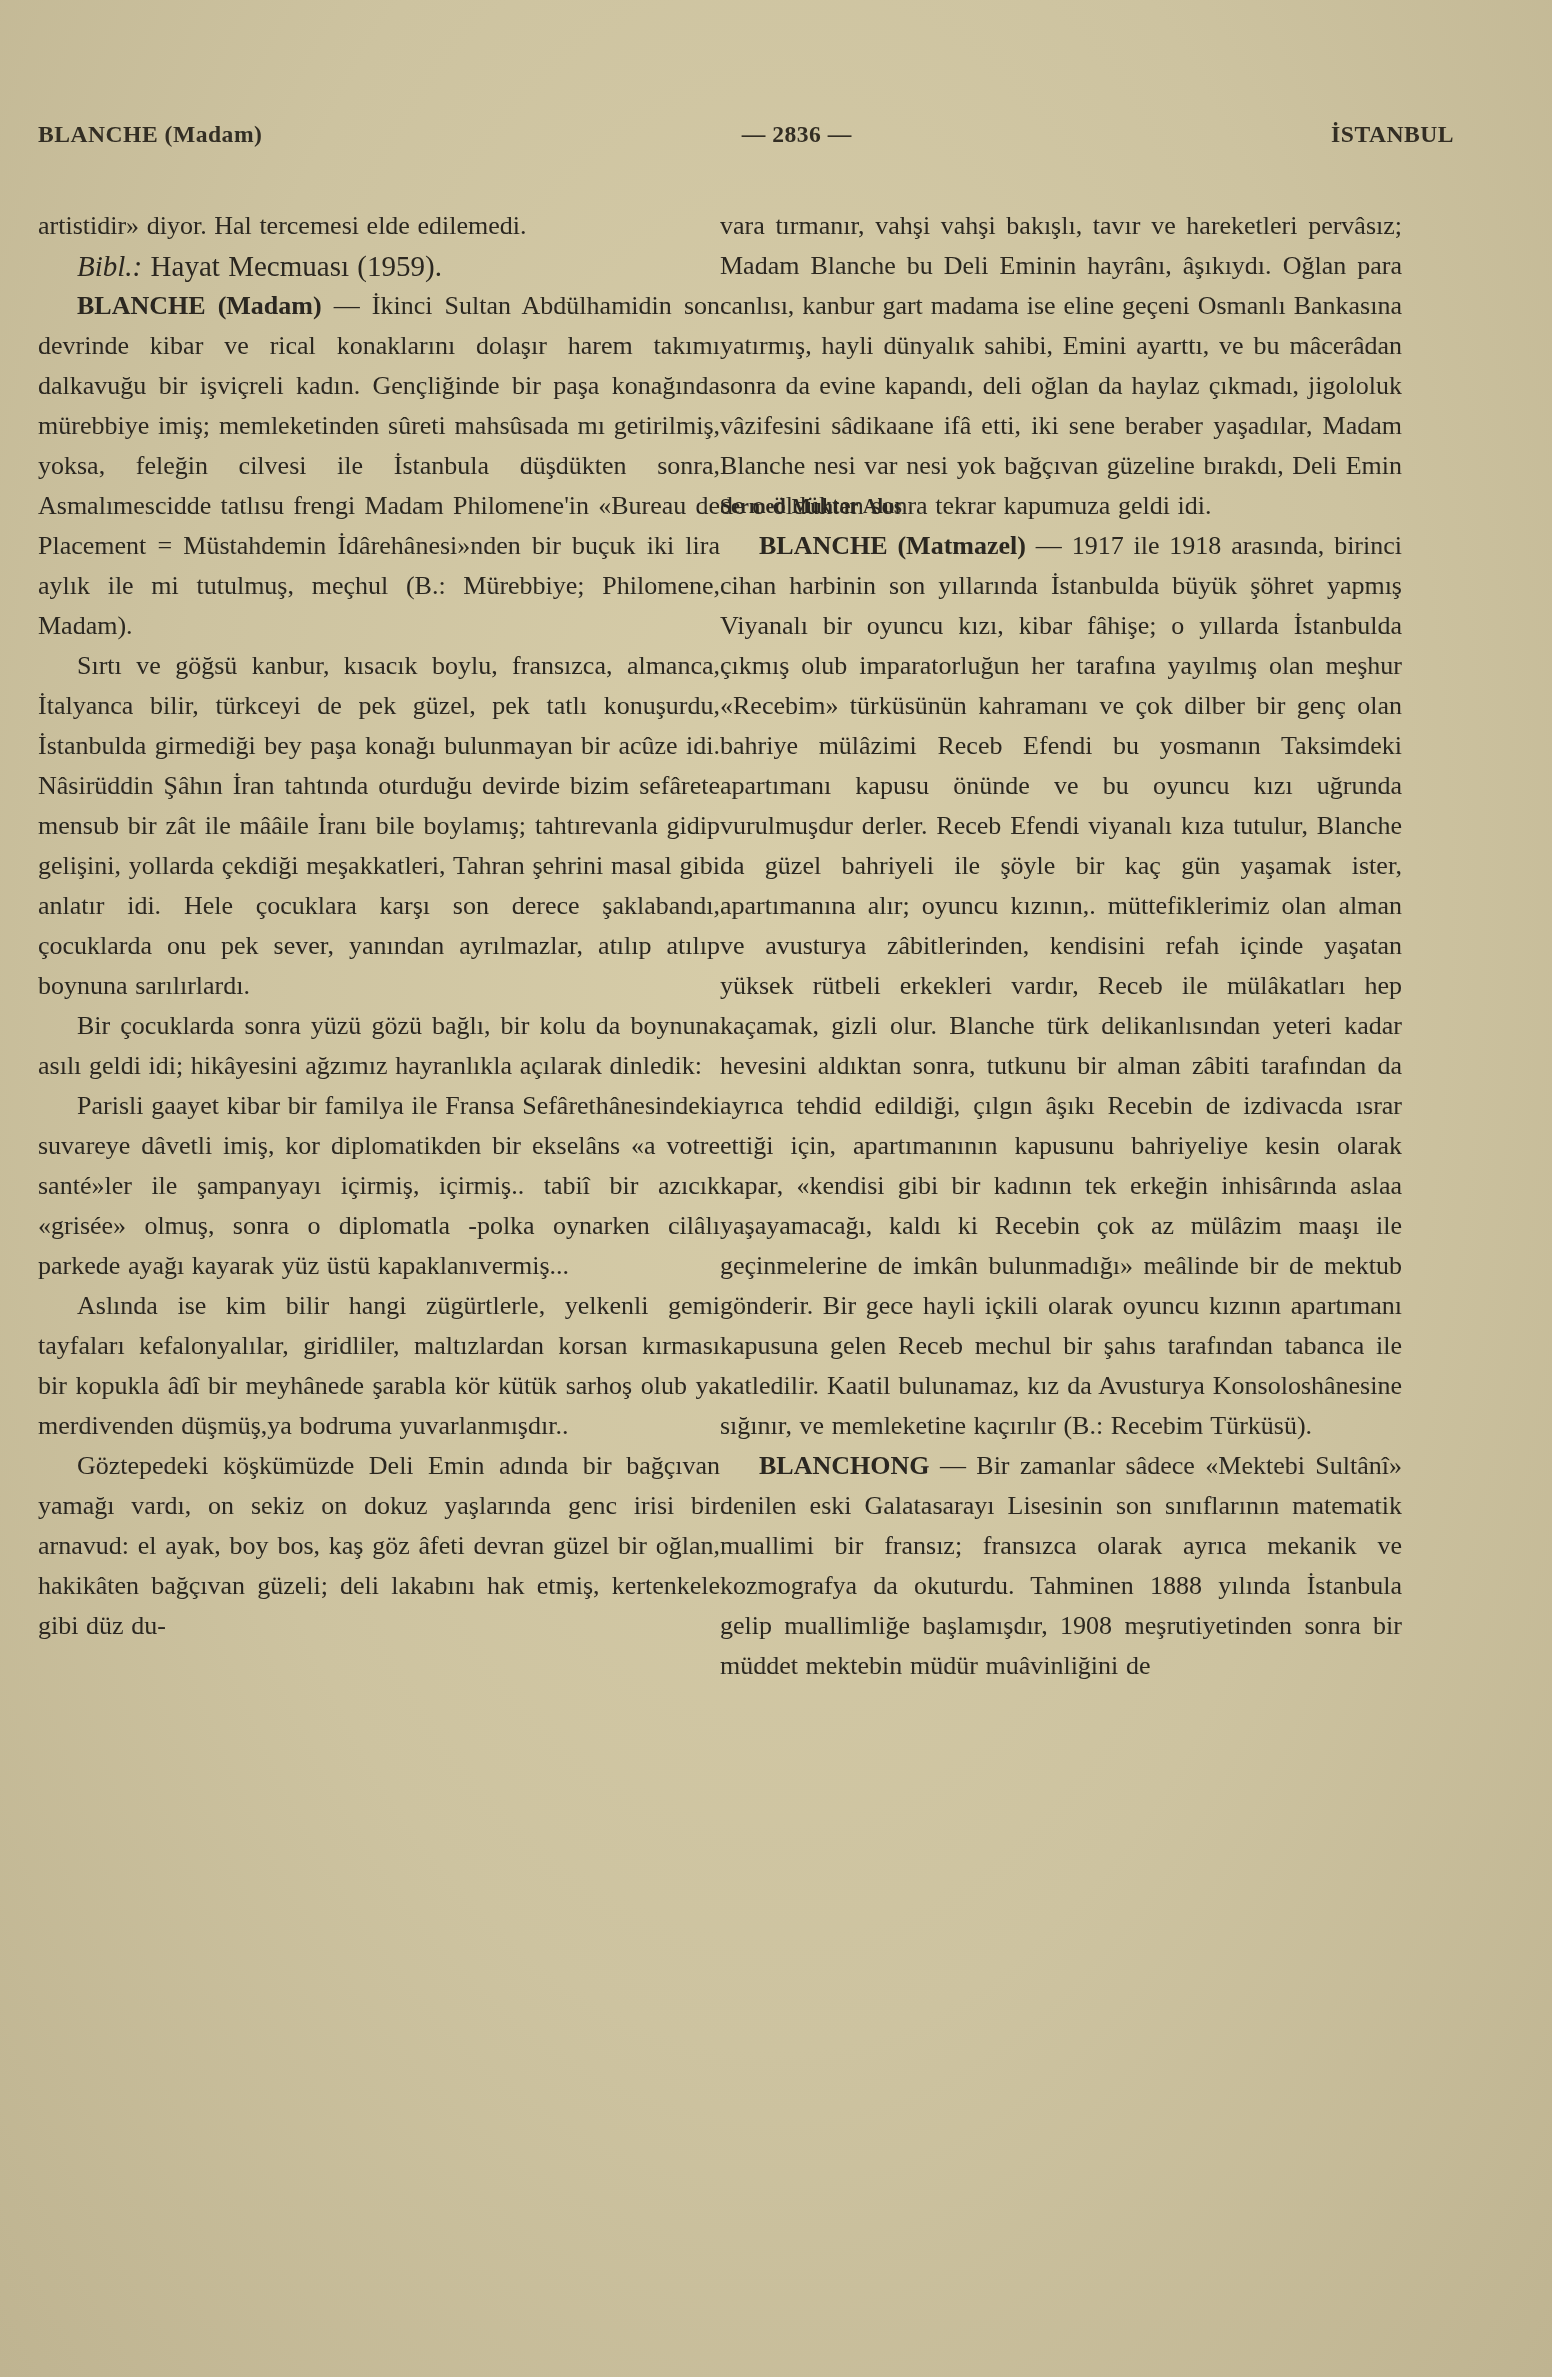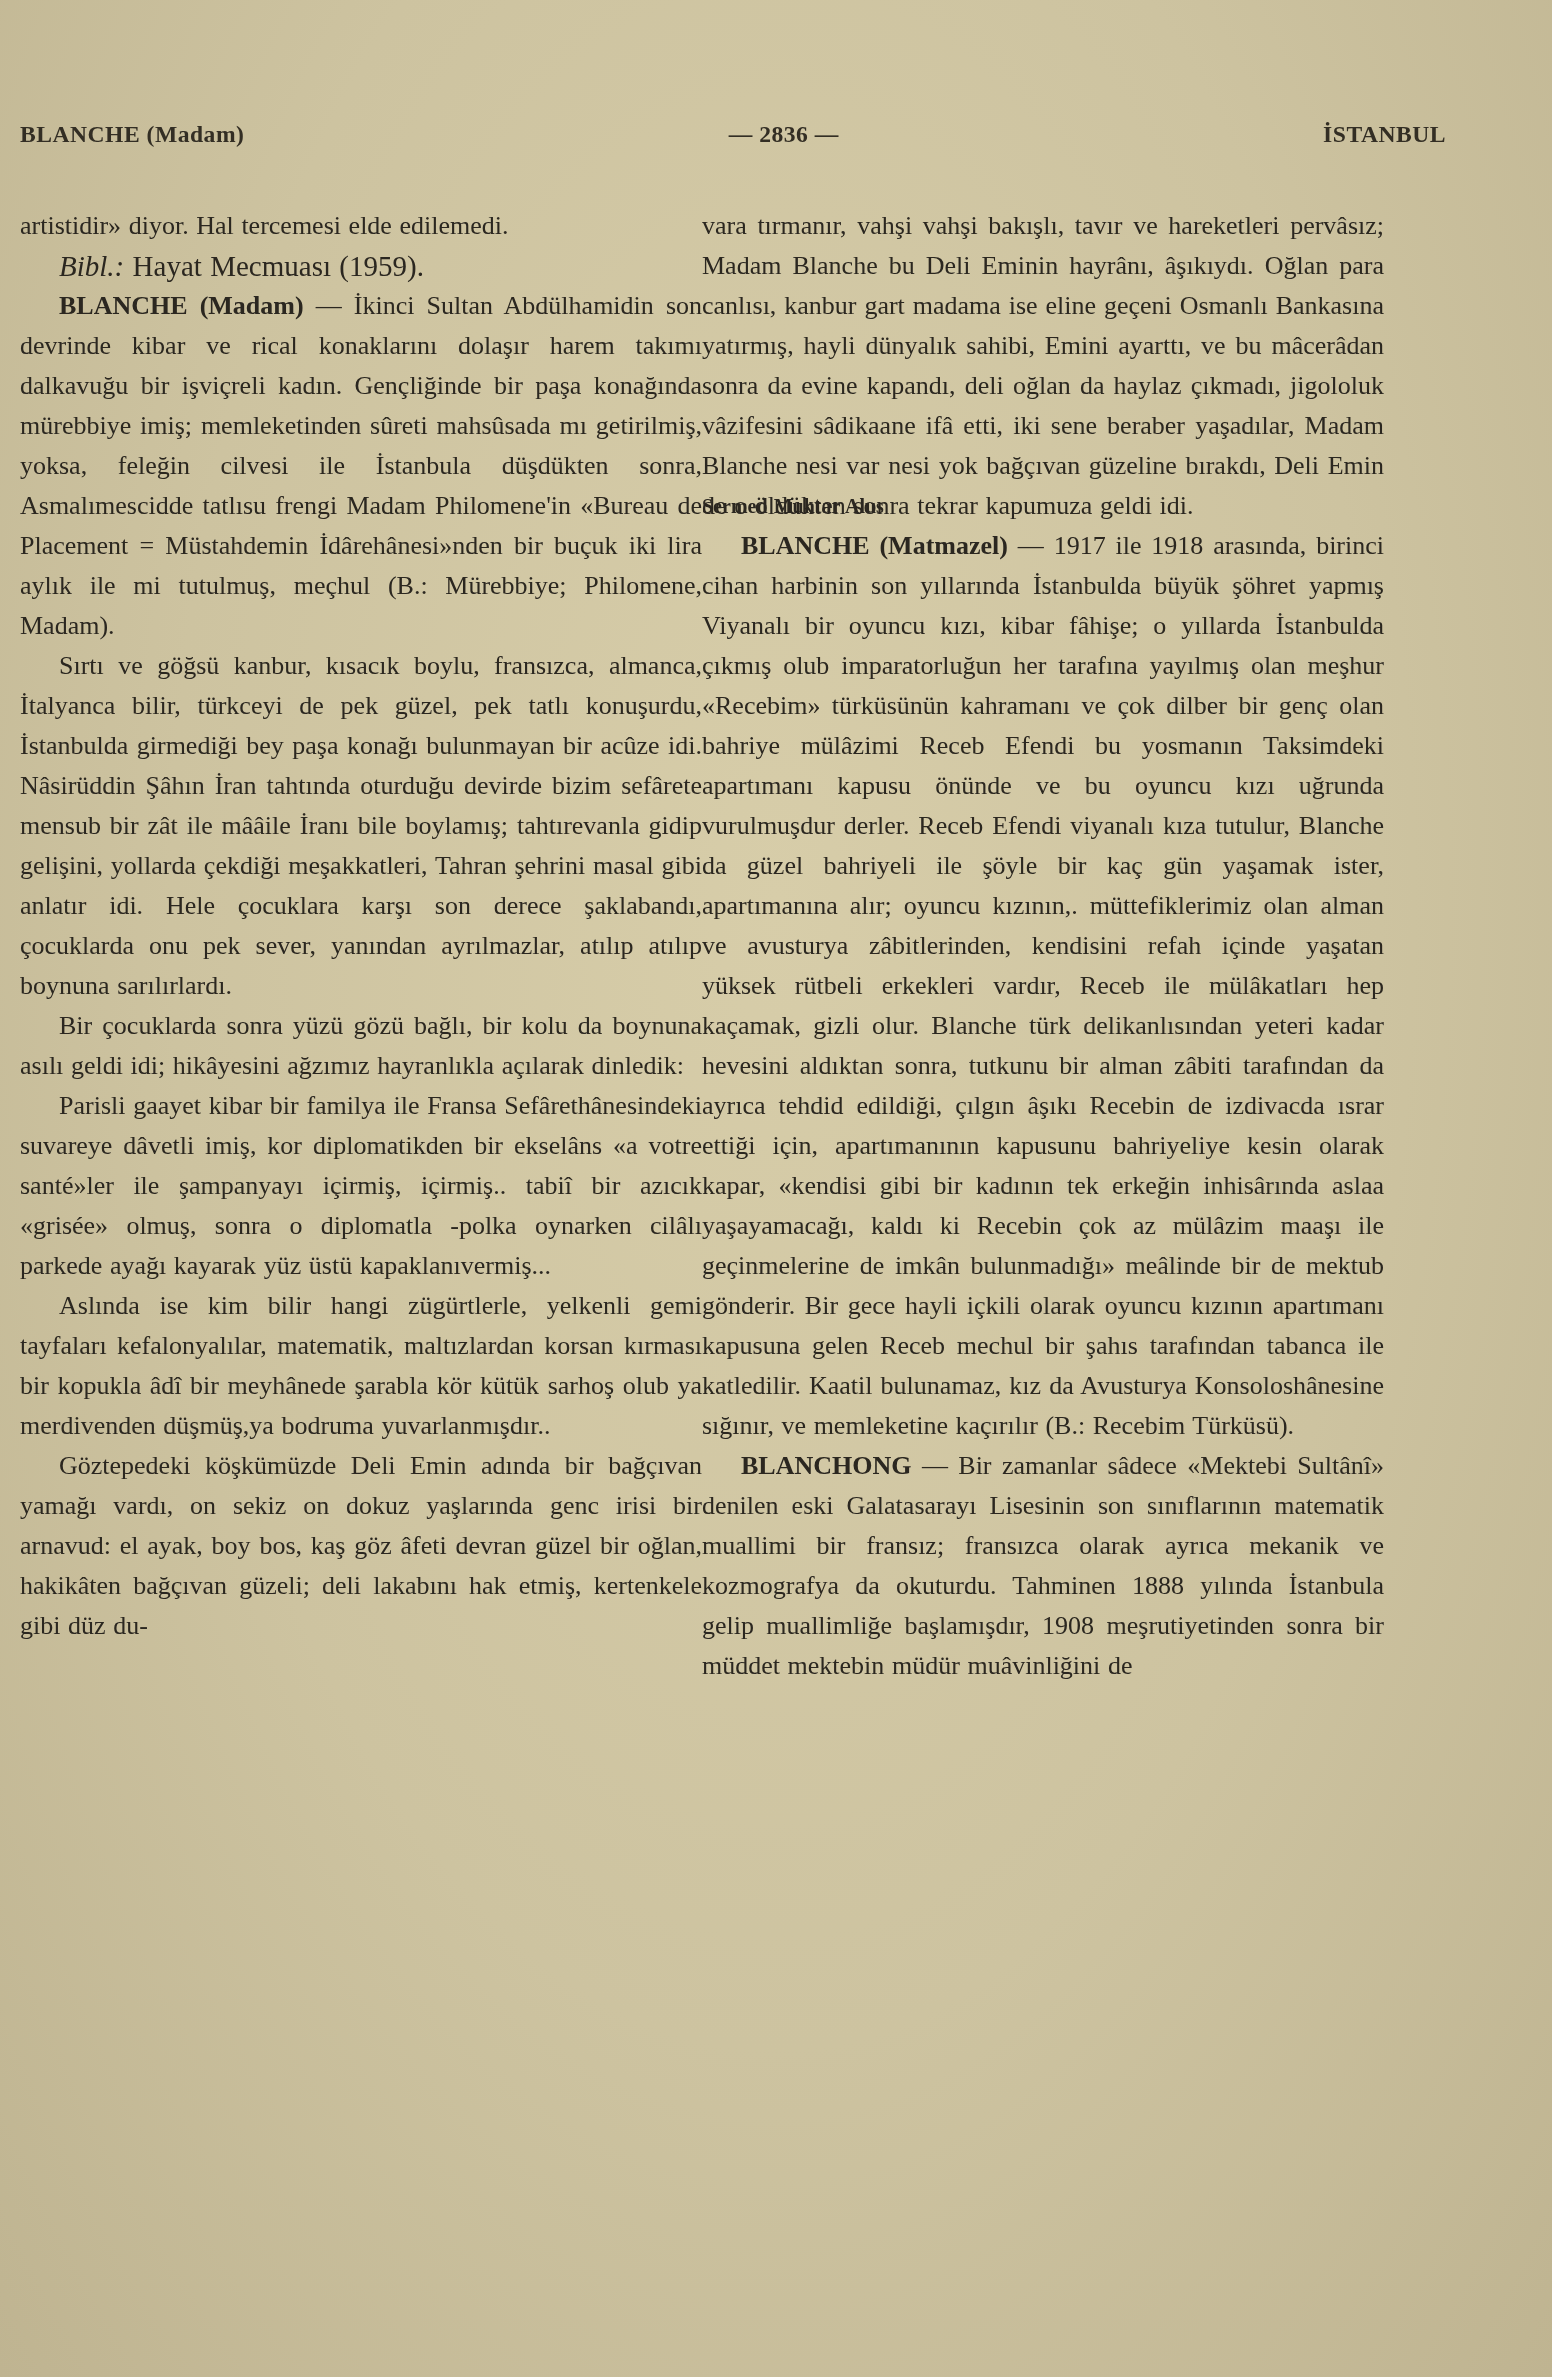--- a/index.html
+++ b/index.html
@@ -11,21 +11,22 @@
     min-height: 2377px;
     background: radial-gradient(ellipse at 50% 38%, #d7cda9 0%, #cdc3a0 55%, #bfb491 100%);
     font-family: "Liberation Serif", "DejaVu Serif", serif;
     color: #2b2720;
     -webkit-font-smoothing: antialiased;
   }
   .page {
     box-sizing: border-box;
     width: 1490px;
     min-height: 2377px;
-    padding: 121px 44px 48px 20px;
+    padding: 121px 44px 48px 30px;
+    margin-left: 8px;
   }
   .header {
     display: flex;
     justify-content: space-between;
     align-items: baseline;
     font-size: 23.6px;
     font-weight: bold;
     letter-spacing: 0.5px;
     color: #332e24;
   }
@@ -76,21 +77,21 @@
   </div>
 
   <div class="columns">
     <div class="column" id="col-left">
         <p class="body"><span>artistidir» diyor. Hal tercemesi elde edilemedi.</span></p>
         <p class="bibl indent"><span class="italic">Bibl.: </span><span>Hayat Mecmuası (1959).</span></p>
         <p class="body indent"><span class="bold">BLANCHE (Madam)</span><span> — İkinci Sultan Abdülhamidin son devrinde kibar ve rical konaklarını dolaşır harem takımı dalkavuğu bir işviçreli kadın. Gençliğinde bir paşa konağında mürebbiye imiş; memleketinden sûreti mahsûsada mı getirilmiş, yoksa, feleğin cilvesi ile İstanbula düşdükten sonra, Asmalımescidde tatlısu frengi Madam Philomene'in «Bureau de Placement = Müstahdemin İdârehânesi»nden bir buçuk iki lira aylık ile mi tutulmuş, meçhul (B.: Mürebbiye; Philomene, Madam).</span></p>
         <p class="body indent"><span>Sırtı ve göğsü kanbur, kısacık boylu, fransızca, almanca, İtalyanca bilir, türkceyi de pek güzel, pek tatlı konuşurdu, İstanbulda girmediği bey paşa konağı bulunmayan bir acûze idi. Nâsirüddin Şâhın İran tahtında oturduğu devirde bizim sefârete mensub bir zât ile mââile İranı bile boylamış; tahtırevanla gidip gelişini, yollarda çekdiği meşakkatleri, Tahran şehrini masal gibi anlatır idi. Hele çocuklara karşı son derece şaklabandı, çocuklarda onu pek sever, yanından ayrılmazlar, atılıp atılıp boynuna sarılırlardı.</span></p>
         <p class="body indent"><span>Bir çocuklarda sonra yüzü gözü bağlı, bir kolu da boynuna asılı geldi idi; hikâyesini ağzımız hayranlıkla açılarak dinledik:</span></p>
         <p class="body indent"><span>Parisli gaayet kibar bir familya ile Fransa Sefârethânesindeki suvareye dâvetli imiş, kor diplomatikden bir ekselâns «a votre santé»ler ile şampanyayı içirmiş, içirmiş.. tabiî bir azıcık «grisée» olmuş, sonra o diplomatla -polka oynarken cilâlı parkede ayağı kayarak yüz üstü kapaklanıvermiş...</span></p>
-        <p class="body indent"><span>Aslında ise kim bilir hangi zügürtlerle, yelkenli gemi tayfaları kefalonyalılar, matematik, maltızlardan korsan kırması bir kopukla âdî bir meyhânede şarabla kör kütük sarhoş olub ya merdivenden düşmüş,ya bodruma yuvarlanmışdır..</span></p>
+        <p class="body indent"><span>Aslında ise kim bilir hangi zügürtlerle, yelkenli gemi tayfaları kefalonyalılar, giridliler, maltızlardan korsan kırması bir kopukla âdî bir meyhânede şarabla kör kütük sarhoş olub ya merdivenden düşmüş,ya bodruma yuvarlanmışdır..</span></p>
         <p class="body indent"><span>Göztepedeki köşkümüzde Deli Emin adında bir bağçıvan yamağı vardı, on sekiz on dokuz yaşlarında genc irisi bir arnavud: el ayak, boy bos, kaş göz âfeti devran güzel bir oğlan, hakikâten bağçıvan güzeli; deli lakabını hak etmiş, kertenkele gibi düz du-</span></p>
       </div>
     <div class="column" id="col-right">
         <p class="body"><span>vara tırmanır, vahşi vahşi bakışlı, tavır ve hareketleri pervâsız; Madam Blanche bu Deli Eminin hayrânı, âşıkıydı. Oğlan para canlısı, kanbur gart madama ise eline geçeni Osmanlı Bankasına yatırmış, hayli dünyalık sahibi, Emini ayarttı, ve bu mâcerâdan sonra da evine kapandı, deli oğlan da haylaz çıkmadı, jigololuk vâzifesini sâdikaane ifâ etti, iki sene beraber yaşadılar, Madam Blanche nesi var nesi yok bağçıvan güzeline bırakdı, Deli Emin de o öldükten sonra tekrar kapumuza geldi idi.</span></p>
         <p class="signature"><span class="bold">Sermed Muhtar Alus</span></p>
         <p class="body indent"><span class="bold">BLANCHE (Matmazel)</span><span> — 1917 ile 1918 arasında, birinci cihan harbinin son yıllarında İstanbulda büyük şöhret yapmış Viyanalı bir oyuncu kızı, kibar fâhişe; o yıllarda İstanbulda çıkmış olub imparatorluğun her tarafına yayılmış olan meşhur «Recebim» türküsünün kahramanı ve çok dilber bir genç olan bahriye mülâzimi Receb Efendi bu yosmanın Taksimdeki apartımanı kapusu önünde ve bu oyuncu kızı uğrunda vurulmuşdur derler. Receb Efendi viyanalı kıza tutulur, Blanche da güzel bahriyeli ile şöyle bir kaç gün yaşamak ister, apartımanına alır; oyuncu kızının,. müttefiklerimiz olan alman ve avusturya zâbitlerinden, kendisini refah içinde yaşatan yüksek rütbeli erkekleri vardır, Receb ile mülâkatları hep kaçamak, gizli olur. Blanche türk delikanlısından yeteri kadar hevesini aldıktan sonra, tutkunu bir alman zâbiti tarafından da ayrıca tehdid edildiği, çılgın âşıkı Recebin de izdivacda ısrar ettiği için, apartımanının kapusunu bahriyeliye kesin olarak kapar, «kendisi gibi bir kadının tek erkeğin inhisârında aslaa yaşayamacağı, kaldı ki Recebin çok az mülâzim maaşı ile geçinmelerine de imkân bulunmadığı» meâlinde bir de mektub gönderir. Bir gece hayli içkili olarak oyuncu kızının apartımanı kapusuna gelen Receb mechul bir şahıs tarafından tabanca ile katledilir. Kaatil bulunamaz, kız da Avusturya Konsoloshânesine sığınır, ve memleketine kaçırılır (B.: Recebim Türküsü).</span></p>
         <p class="body indent"><span class="bold">BLANCHONG</span><span> — Bir zamanlar sâdece «Mektebi Sultânî» denilen eski Galatasarayı Lisesinin son sınıflarının matematik muallimi bir fransız; fransızca olarak ayrıca mekanik ve kozmografya da okuturdu. Tahminen 1888 yılında İstanbula gelip muallimliğe başlamışdır, 1908 meşrutiyetinden sonra bir müddet mektebin müdür muâvinliğini de</span></p>
       </div>
   </div>
 

